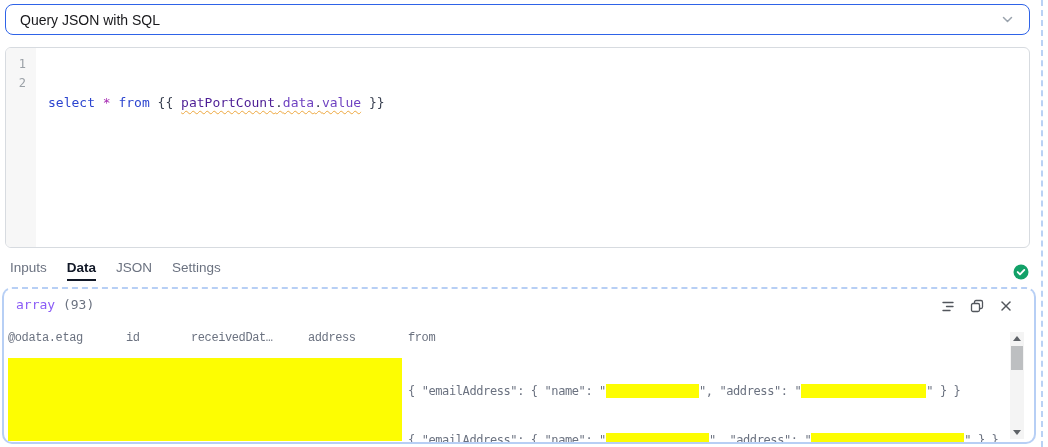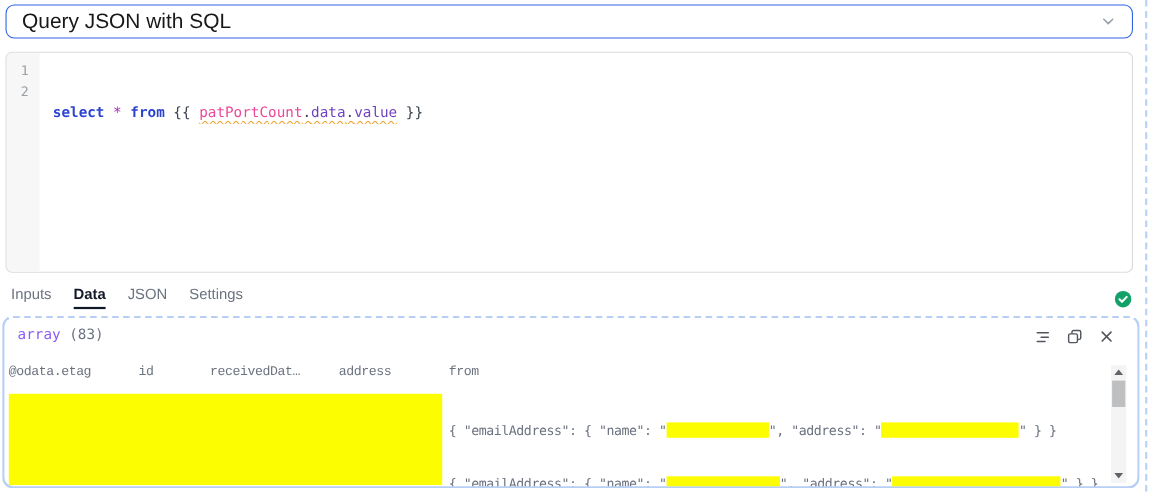--- a/index.html
+++ b/index.html
@@ -11,35 +11,35 @@
   .mono { font-family:"DejaVu Sans Mono", monospace; }
 
   
   .sel-line-right { position:absolute; left:1041px; top:0; height:447px; width:0;
     border-left:2px dashed #b9d2f5; }
 
   
   .dropdown { position:absolute; left:5px; top:4px; width:1025px; height:31px;
     background:#fff; border:1.5px solid #2e63e8; border-radius:8px;
     display:flex; align-items:center; padding:0 14px; cursor:pointer; }
-  .dropdown .label { font-size:19px; color:#18181b; }
+  .dropdown .label { font-size:14px; color:#18181b; }
   .dropdown .chev { margin-left:auto; display:flex; align-items:center; }
 
   
   .editor { position:absolute; left:5px; top:47px; width:1025px; height:201px;
     background:#fff; border:1px solid #d7dbe0; border-radius:6px; overflow:hidden;
     display:flex; }
   .gutter { width:30px; background:#f7f7f7; padding-top:7px;
     font-size:12px; line-height:19px; color:#9aa0a6; text-align:right; }
   .gutter span { display:block; padding-right:10px; }
   .code { flex:1; padding:7px 0 0 12px; font-size:13px; line-height:19px; white-space:pre; }
-  .tok-kw  { color:#2b44cf; font-weight:bold; }
+  .tok-kw  { color:#2b44cf; font-weight:normal; }
   .tok-op  { color:#a62ab2; }
   .tok-br  { color:#3b4252; }
-  .tok-id  { color:#ec4899; }
+  .tok-id  { color:#4c1d95; }
   .tok-prop{ color:#6f42c1; }
   .squiggle { text-decoration:underline wavy #eda73e; text-decoration-thickness:1px;
     text-underline-offset:3px; text-decoration-skip-ink:none; }
 
   
   .tabbar { position:absolute; left:0; top:253px; width:1038px; height:34px;
     display:flex; align-items:center; gap:20px; padding-left:10px; }
   .tab { font-size:13.5px; color:#6b7280; font-weight:500; padding-bottom:4px;
     border-bottom:2px solid transparent; cursor:pointer; }
   .tab.active { color:#111827; font-weight:700; border-bottom-color:#111827; }
@@ -112,21 +112,21 @@
 </div>
 <span class="status-ok">
   <svg width="16" height="16" viewBox="0 0 16 16">
     <circle cx="8" cy="8" r="7.5" fill="#12a168"></circle>
     <path d="M4.7 8.1 L7 10.4 L11.3 5.9" fill="none" stroke="#ffffff" stroke-width="1.9" stroke-linecap="round" stroke-linejoin="round"></path>
   </svg>
 </span>
 
 <div class="panel">
 
-  <div class="panel-header mono"><span class="panel-type">array</span><span class="panel-count"> (83)</span></div>
+  <div class="panel-header mono"><span class="panel-type">array</span><span class="panel-count"> (93)</span></div>
 
   <div class="panel-icons">
     <span class="picon">
       <svg width="16" height="16" viewBox="0 0 16 16">
           <g stroke="currentColor" stroke-width="1.4" stroke-linecap="round">
             <line x1="3" y1="4.5" x2="13" y2="4.5"></line>
             <line x1="6.5" y1="8.5" x2="13" y2="8.5"></line>
             <line x1="3" y1="12.5" x2="10" y2="12.5"></line>
           </g>
         </svg>

